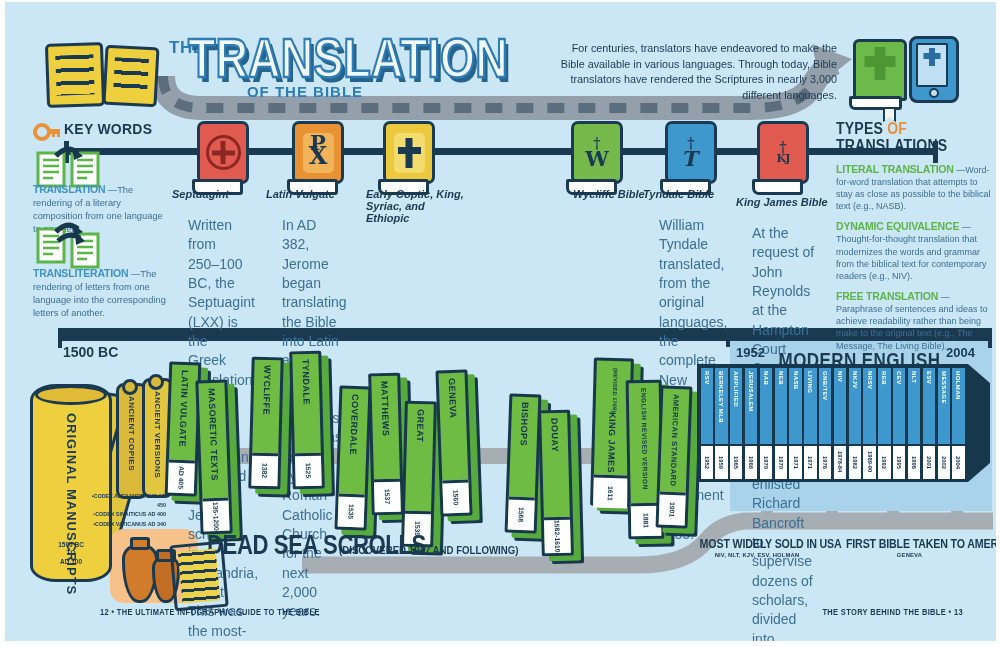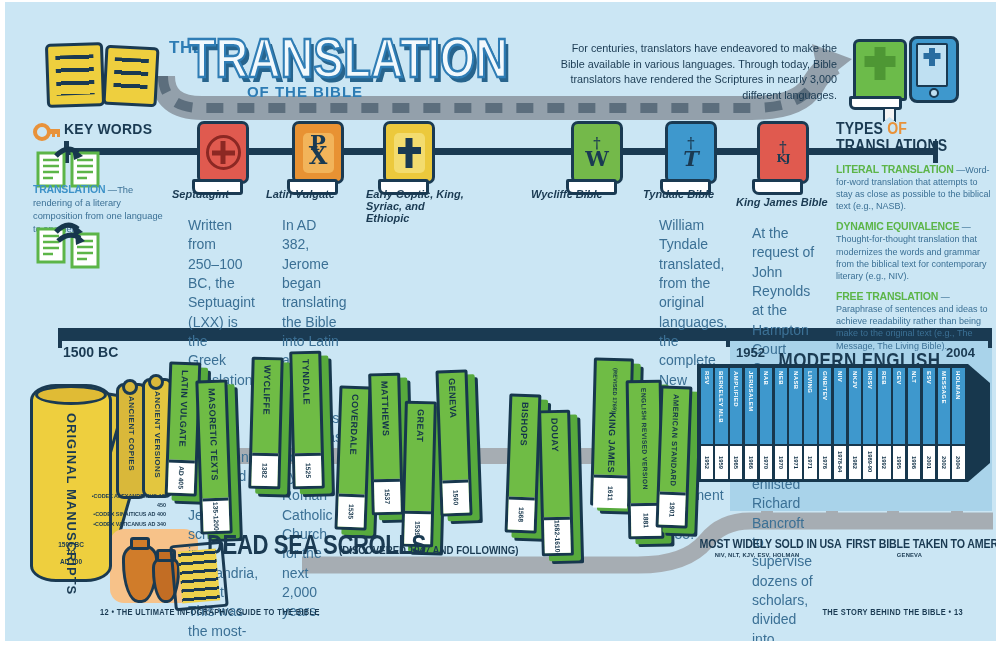--- a/index.html
+++ b/index.html
@@ -217,20 +217,24 @@
   <svg class="abs" width="64" height="50" style="left:36px;top:222px;z-index:3">
     <rect x="2" y="7" width="26" height="33" fill="#fff" stroke="#5cb548" stroke-width="3"></rect>
     <path d="M7,14 h16 M7,20 h16 M7,26 h16 M7,32 h10" stroke="#5cb548" stroke-width="2.5"></path>
     <rect x="36" y="12" width="26" height="33" fill="#fff" stroke="#5cb548" stroke-width="3"></rect>
     <path d="M41,19 h16 M41,25 h16 M41,31 h16 M41,37 h10" stroke="#5cb548" stroke-width="2.5"></path>
     <path d="M20,10 Q31,-2 42,7" stroke="#17374d" stroke-width="5" fill="none"></path>
     <polygon points="36,1 47,10 38,14" fill="#17374d"></polygon>
     <path d="M22,19 Q33,9 44,16" stroke="#17374d" stroke-width="5" fill="none"></path>
     <polygon points="39,10 49,19 40,23" fill="#17374d"></polygon>
   </svg>
+  <div class="kw-block" style="left:33px;top:266px">
+    <span class="kw-term">TRANSLITERATION</span>
+    <span>—The rendering of letters from one language into the corresponding letters of another.</span>
+  </div>
 
   <div class="tline"></div>
   <div class="tcap" style="left:64px"></div>
   <div class="tcap" style="left:933px"></div>
 
   <div class="tbook" style="left:197px;top:121px;background:#e05a4f">
     <div class="circlecross"></div>
       <div class="pages"></div>
   </div>
   <div class="tbook" style="left:292px;top:121px;background:#e89233">
@@ -272,37 +276,37 @@
     <h4>Septuagint</h4>
       <p>Written from 250–100 BC, the Septuagint (LXX) is the Greek translation of the Hebrew Old Testament produced by 70 Jewish scholars in Alexandria, Egypt. This was the most-often used Bible by Jesus and the apostles.</p>
   </div>
   <div class="bdesc" style="left:266px;top:188px;width:94px">
     <h4>Latin Vulgate</h4>
       <p>In AD 382, Jerome began translating the Bible into Latin and finished by AD 405. This Bible was adopted by the Roman Catholic Church for the next 2,000 years.</p>
   </div>
   <div class="bdesc" style="left:366px;top:188px;width:100px">
     <h4>Early Coptic, King, Syriac, and Ethiopic</h4>
   </div>
-  <div class="bdesc" style="left:531px;top:188px;width:96px">
+  <div class="bdesc" style="left:573px;top:188px;width:96px">
     <h4>Wycliffe Bible</h4>
   </div>
   <div class="bdesc" style="left:643px;top:188px;width:92px">
     <h4>Tyndale Bible</h4>
       <p>William Tyndale translated, from the original languages, the complete New Testament in AD 1525 and part of the Old Testament by AD 1535.</p>
   </div>
   <div class="bdesc" style="left:736px;top:196px;width:97px">
     <h4>King James Bible</h4>
       <p>At the request of John Reynolds at the Hampton Court Conference in AD 1604, King James I of England enlisted Richard Bancroft to supervise dozens of scholars, divided into teams, to begin a major translation of the Old and New Testaments in English. The project was completed in AD 1611.</p>
   </div>
 
   <div class="tot">
     <div class="h"><span>TYPES</span> <span class="of">OF</span></div>
     <div class="h"><span>TRANSLATIONS</span></div>
     <p><span class="term">LITERAL TRANSLATION</span> <span>—Word-for-word translation that attempts to stay as close as possible to the biblical text (e.g., NASB).</span></p>
-    <p><span class="term">DYNAMIC EQUIVALENCE</span> <span>—Thought-for-thought translation that modernizes the words and grammar from the biblical text for contemporary literary (e.g., NIV).</span></p>
+    <p><span class="term">DYNAMIC EQUIVALENCE</span> <span>—Thought-for-thought translation that modernizes the words and grammar from the biblical text for contemporary readers (e.g., NIV).</span></p>
     <p><span class="term">FREE TRANSLATION</span> <span>—Paraphrase of sentences and ideas to achieve readability rather than being make to the original text (e.g., The Message, The Living Bible).</span></p>
   </div>
 
   <div class="navybar"></div>
   <div class="tick" style="left:58px;top:328px;height:20px"></div>
   <div class="tick" style="left:726px;top:328px;height:19px;width:3.5px"></div>
   <div class="tick" style="left:988px;top:328px;height:20px"></div>
   <div class="bc-label">1500 BC</div>
   <div class="mpanel"></div>
   <div class="m1952">1952</div>

